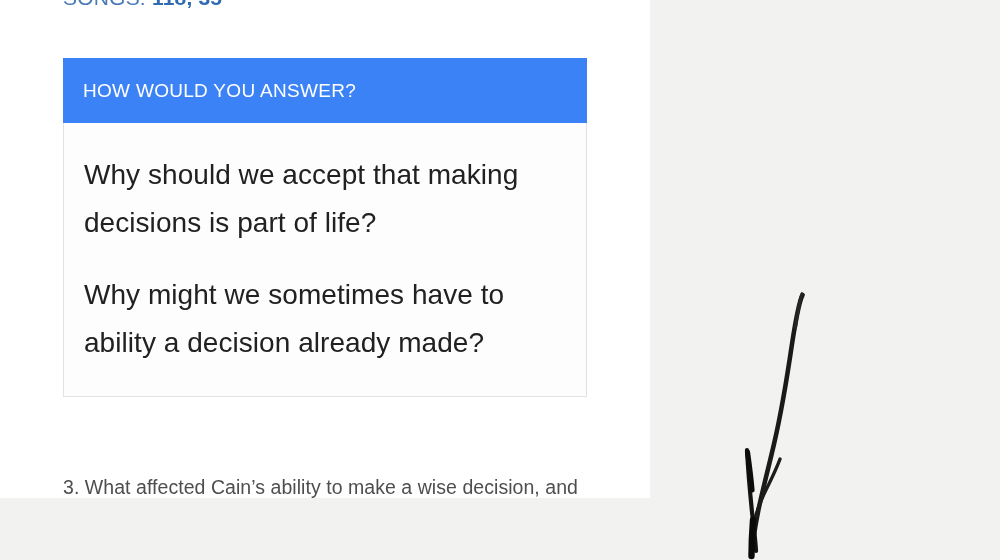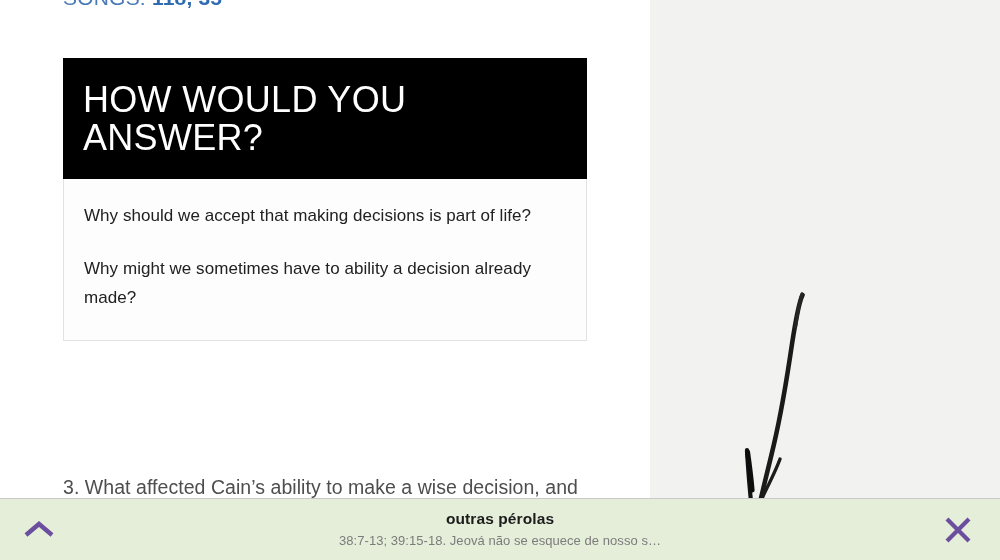--- a/index.html
+++ b/index.html
@@ -73,38 +73,38 @@
     position: absolute;
     left: 63px;
     top: 58px;
     width: 522px;
     border: 1px solid #e2e2e2;
     border-top: none;
     background: #fdfdfd;
     box-sizing: content-box;
   }
   #answer-box-header {
-    background: #000000;
+    background: #3b82f6;
     color: #ffffff;
-    font-size: 36px;
+    font-size: 19px;
     font-weight: 400;
     letter-spacing: .3px;
     padding: 23px 0 22px 20px;
     margin-left: -1px;
     margin-right: -1px;
     line-height: 1.05;
   }
   #answer-box-body {
     padding: 22px 28px 28px 20px;
   }
   .answer-question {
-    font-size: 17px;
+    font-size: 28px;
     line-height: 1.72;
     color: #212121;
-    margin: 0 0 24px 0;
+    margin: 6px 0 24px 0;
     letter-spacing: .05px;
   }
   .answer-question:last-child { margin-bottom: 0; }
 
   #paragraph-one {
     position: absolute;
     left: 63px;
     top: 472px;
     width: 545px;
     font-size: 19.5px;
@@ -227,36 +227,14 @@
       <path d="M97 450 C98 470 100 492 102 512 C104 529 105.5 541 106 551" fill="none" stroke="#131313" stroke-width="4.2" stroke-linecap="round"></path>
       <path d="M97.5 452 C99.5 466 101 478 102 490" fill="none" stroke="#0d0d0d" stroke-width="5.2" stroke-linecap="round"></path>
 
       <path d="M130 459 C126 470 120 482 114 494 C109 505 105 516 103 527
                C101.5 536 101 544 101 551" fill="none" stroke="#1c1c1c" stroke-width="3.4" stroke-linecap="round"></path>
 
       <path d="M103 520 C102 533 101.5 545 101.5 556" fill="none" stroke="#0a0a0a" stroke-width="6.4" stroke-linecap="round"></path>
     </svg>
   </div>
 
-  <div id="media-bar">
-    <div id="media-bar-inner">
-
-      <div id="expand-button">
-        <svg width="34" height="24" viewBox="0 0 34 24" xmlns="http://www.w3.org/2000/svg">
-          <path d="M4 17 L17 6 L30 17" fill="none" stroke="#6b4f9e" stroke-width="4.4" stroke-linecap="butt" stroke-linejoin="miter"></path>
-        </svg>
-      </div>
-
-      <div id="media-text">
-        <div id="media-title">outras pérolas</div>
-        <div id="media-subtitle">38:7-13; 39:15-18. Jeová não se esquece de nosso s…</div>
-      </div>
-
-      <div id="close-button">
-        <svg width="30" height="30" viewBox="0 0 30 30" xmlns="http://www.w3.org/2000/svg">
-          <path d="M4 4 L26 26 M26 4 L4 26" fill="none" stroke="#6b4f9e" stroke-width="4.2" stroke-linecap="butt"></path>
-        </svg>
-      </div>
-
-    </div>
-  </div>
 
 </div>
 
 </body></html>

